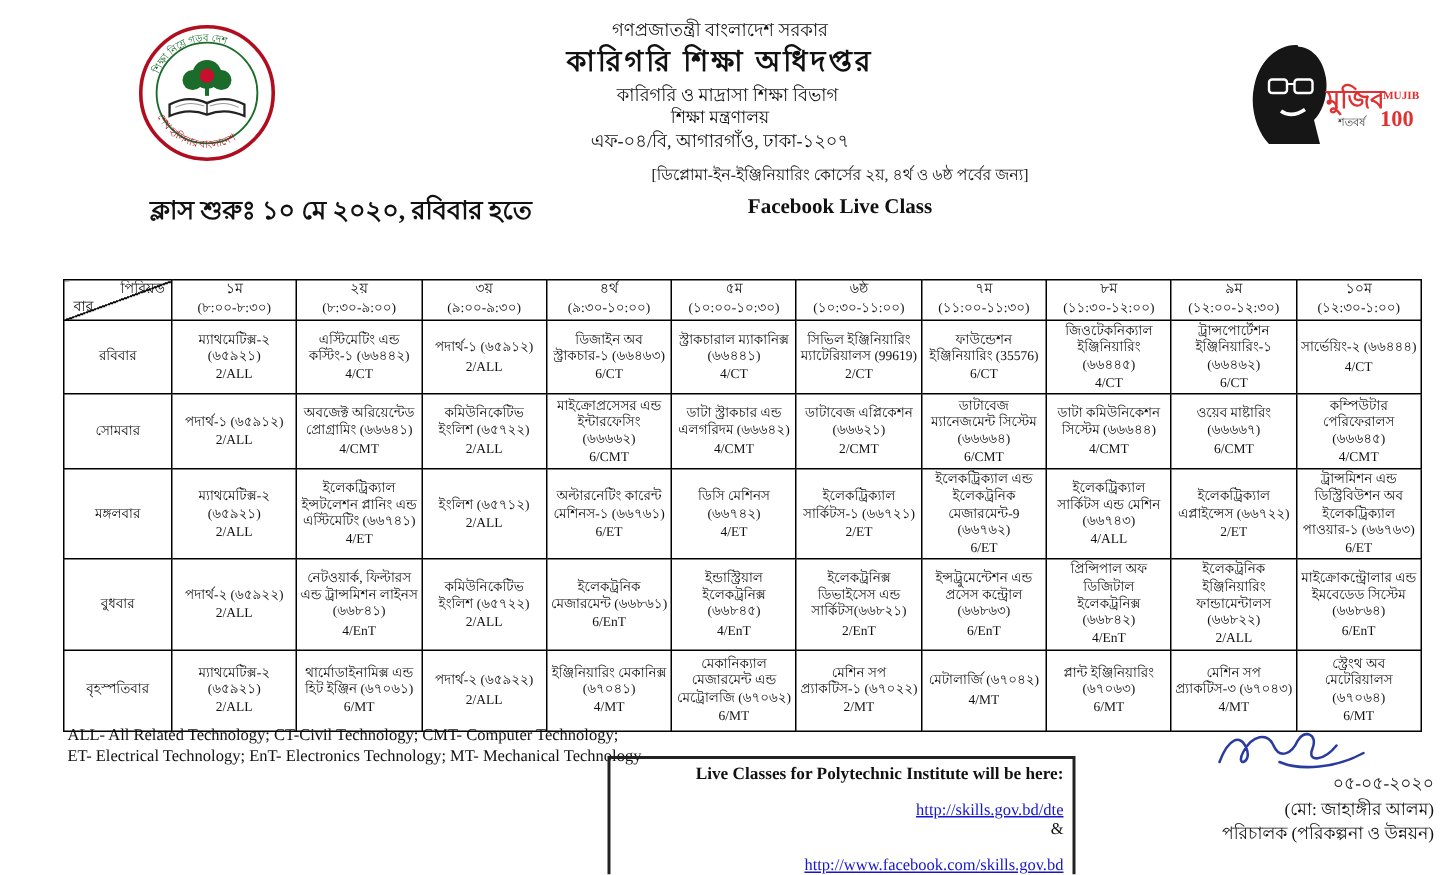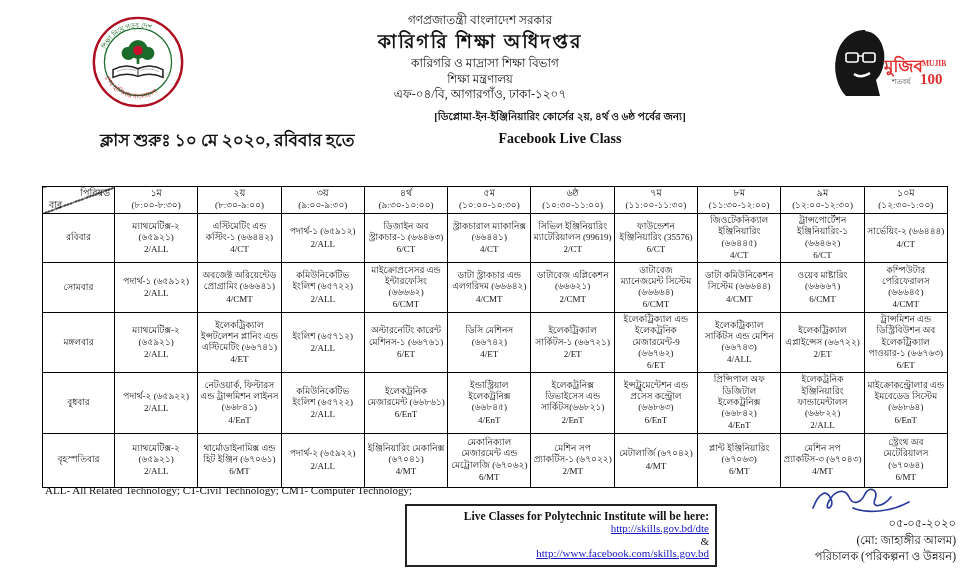--- a/index.html
+++ b/index.html
@@ -14,21 +14,21 @@
   .hdr .l2 { font-size:19px; font-weight:bold; letter-spacing:2px; margin:1px 0 2px; }
   .hdr .l3 { font-size:12px;padding-left:10px; }
   .hdr .l4 { font-size:11.5px; }
   .hdr .l5 { font-size:12px; }
   .logo-left  { position:absolute; top:14px; left:88px; }
   .logo-right { position:absolute; top:22px; left:818px; }
   
   .start-date { position:absolute; top:127px; left:100px; font-size:17px; font-weight:bold; }
   .title-group { position:absolute; top:106px; left:330px; width:460px; text-align:center; }
   .routine-title { font-size:19px; font-weight:bold; text-decoration:underline; }
-  .course-note { font-size:10.5px; font-weight:bold; margin-top:3px; }
+  .course-note { font-size:10.5px; font-weight:normal; margin-top:3px; }
   .platform { font-size:14px; font-weight:bold; margin-top:5px; }
   
   .routine-table { position:absolute; top:186px; left:42px; width:906px;
     border-collapse:collapse; table-layout:fixed;padding-left:35px; }
   .routine-table td { border:1px solid #000; text-align:center; vertical-align:middle;
     padding:1px 2px; font-size:9px; line-height:1.25; overflow:hidden; }
   .routine-table thead tr { height:27px; }
   .routine-table tbody tr:nth-child(1){ height:45px; }
   .routine-table tbody tr:nth-child(2){ height:50px; }
   .routine-table tbody tr:nth-child(3){ height:58px; }
@@ -43,21 +43,21 @@
   .corner-bottom { position:absolute; bottom:1px; left:6px; font-size:9.5px; }
   .p-label { font-size:9.5px; }
   .p-time { font-size:9px; }
   .day-cell { font-size:10px; }
   .class-cell .grp { margin-top:1px; }
   
   .legend { position:absolute; left:45px; top:483px; font-size:11px; line-height:1.3; }
   .live-box { position:absolute; left:405px; top:504px; width:312px; border:2px solid #222;
     text-align:right; padding:4px 6px 6px; }
   .live-box .t { font-size:11.5px; font-weight:bold; }
-  .live-box a { display:block; color:#1515cc; font-size:11px; text-decoration:underline; margin-top:0; }
+  .live-box a { display:block; color:#1515cc; font-size:11px; text-decoration:underline; margin-top:12px; }
   .live-box .amp { font-size:11px; margin-top:1px; }
   .sign-block { position:absolute; left:768px; top:484px; width:188px; text-align:right;
     font-size:11.5px; line-height:1.45; }
   .sign-svg { display:block; margin:0 auto 1px; }
 </style>
 </head>
 <body>
 
 <div class="page">
 
@@ -400,20 +400,21 @@
           <td class="class-cell">
             <div class="subj">স্ট্রেংথ অব মেটেরিয়ালস (৬৭০৬৪)</div>
             <div class="grp">6/MT</div>
           </td>
         </tr>
       </tbody>
   </table>
 
   <div class="legend">
     <div>ALL- All Related Technology; CT-Civil Technology; CMT- Computer Technology;</div>
+    <div>ET- Electrical Technology; EnT- Electronics Technology; MT- Mechanical Technology</div>
   </div>
 
   <div class="live-box">
     <div class="t">Live Classes for Polytechnic Institute will be here:</div>
     <a href="#">http://skills.gov.bd/dte</a>
     <div class="amp">&amp;</div>
     <a href="#">http://www.facebook.com/skills.gov.bd</a>
   </div>
 
   <div class="sign-block">

